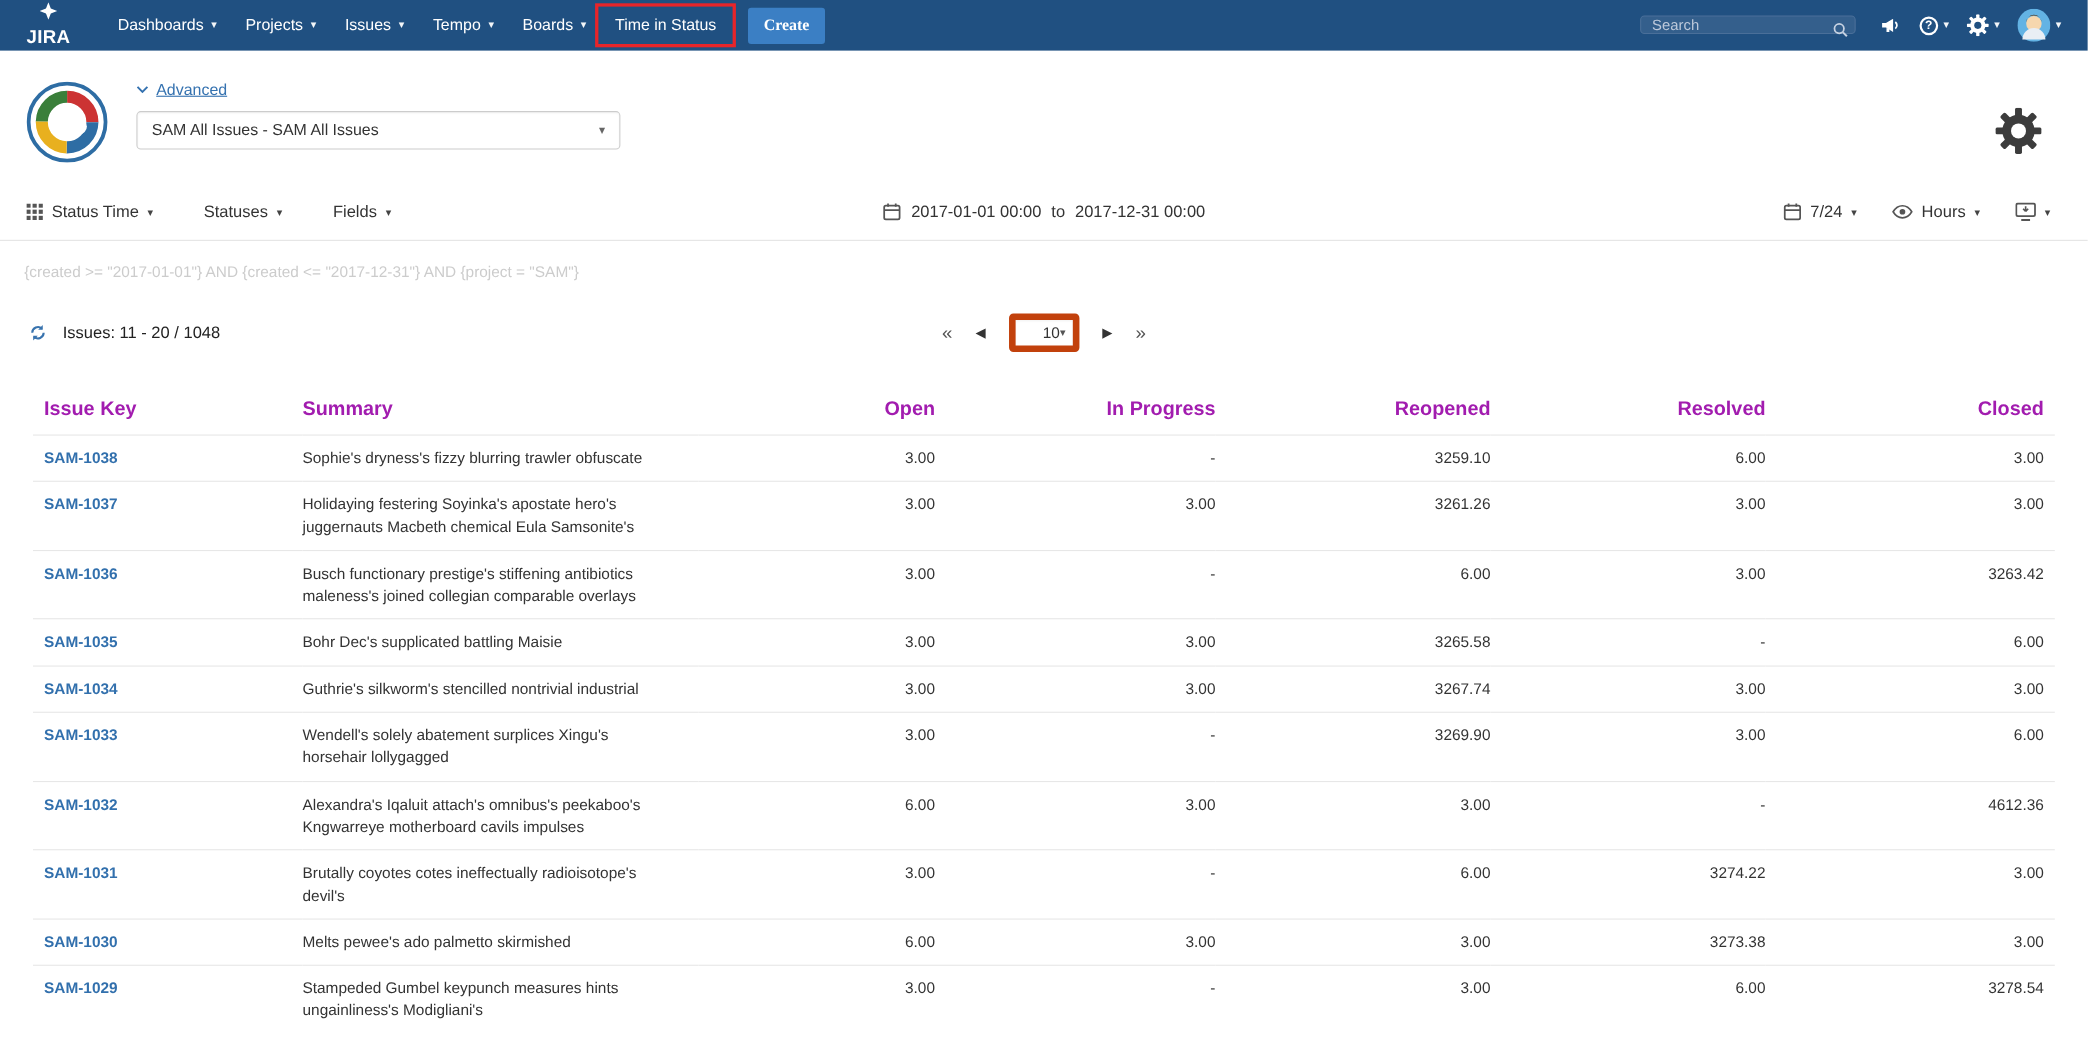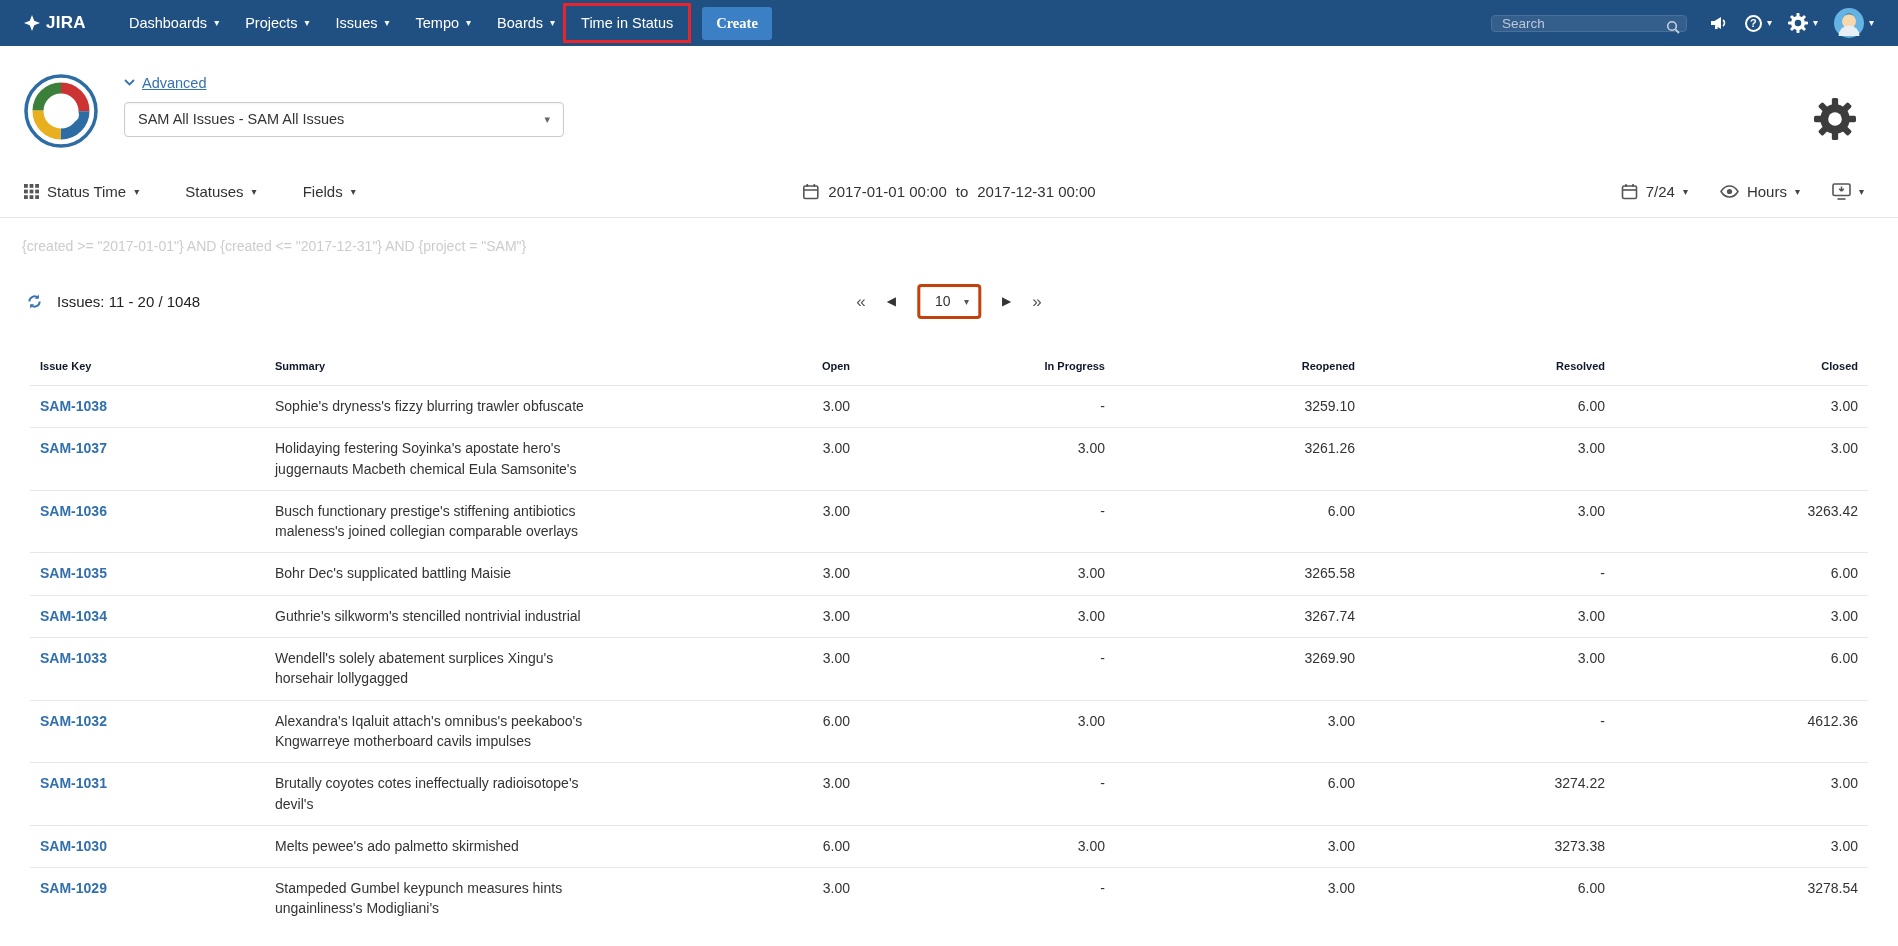--- a/index.html
+++ b/index.html
@@ -8,21 +8,21 @@
     width:1898px; height:946px; overflow:hidden;
     font-family:"Liberation Sans", sans-serif;
     background:#ffffff; color:#333;
   }
 
   
   .topnav {
     background:#205081; height:46px; display:flex; align-items:center;
     padding:0 24px; color:#fff; position:relative;
   }
-  .brand { display:flex; align-items:center; gap:6px; font-size:17px; font-weight:700; letter-spacing:.3px; margin-right:30px; cursor:pointer; }
+  .brand { display:flex; align-items:center; gap:6px; font-size:17px; font-weight:700; letter-spacing:.3px; margin-right:30px; cursor:pointer;flex-direction:column; }
   .nav-item { height:46px; display:flex; align-items:center; gap:7px; padding:0 13px; font-size:14.5px; cursor:pointer; position:relative; white-space:nowrap; }
   .caret { font-size:10px; line-height:1; opacity:.95; }
   .tis-box { position:absolute; left:-5px; right:-5px; top:3px; bottom:3px; border:3px solid #e8252a; pointer-events:none; }
   .create-btn {
     background:#3b7fc4; color:#fff; border:none; border-radius:3px;
     font-size:14.5px; font-weight:600; padding:8px 14px; margin-left:16px;
     cursor:pointer; font-family:Liberation Serif, serif;
   }
   .nav-right { margin-left:auto; display:flex; align-items:center; gap:16px; }
   .search-wrap { position:relative; margin-right:6px; }
@@ -60,29 +60,29 @@
 
   
   .query-line { padding:20px 30px 0 22px; color:#cccccc; font-size:14px; }
   .results-row { margin-top:26px; padding:0 30px 0 26px; position:relative; display:flex; align-items:center; height:42px; }
   .refresh-btn { cursor:pointer; display:flex; align-items:center; }
   .issues-label { font-size:15px; color:#222; margin-left:14px; }
   .pagination { position:absolute; left:50%; transform:translateX(-50%); display:flex; align-items:center; gap:21px; }
   .pg-arrow { font-size:17px; color:#555; cursor:pointer; line-height:1; }
   .pg-tri { font-size:12px; color:#333; cursor:pointer; line-height:1; }
   .page-size {
-    width:64px; height:35px; border:3px solid #c2410c; border-radius:4px; background:#fff;
-    display:flex; align-items:center; justify-content:space-between; padding:0 9px 0 15px;
+    width:64px; height:35px; border:6px solid #c2410c; border-radius:4px; background:#fff;
+    display:flex; align-items:center; justify-content:space-between; padding:0 9px 0 25px;
     font-size:14px; color:#333; cursor:pointer; box-shadow:inset 0 1px 2px rgba(0,0,0,.05);
   }
   .page-size .caret-dark { font-size:10px; color:#555; }
 
   
   .issues-table { width:calc(100% - 60px); margin:28px 30px 0; border-collapse:collapse; table-layout:fixed; }
-  .issues-table th { font-size:11px; color:#0f172a; font-weight:700; padding:10px 0 13px; text-align:right; }
+  .issues-table th { font-size:18px; color:#a21caf; font-weight:700; padding:10px 0 13px; text-align:right; }
   .issues-table td { font-size:14px; color:#333; padding:10px 0 11px; border-top:1px solid #e7e7e7; vertical-align:top; line-height:1.45; text-align:right; }
   .issues-table th:nth-child(1), .issues-table td:nth-child(1),
   .issues-table th:nth-child(2), .issues-table td:nth-child(2) { text-align:left; }
   .issues-table th:nth-child(1), .issues-table td:nth-child(1) { padding-left:10px; }
   .issues-table th:last-child, .issues-table td:last-child { padding-right:10px; }
   .issues-table td:nth-child(2) { padding-right:30px; }
   .issue-link { color:#3270ad; text-decoration:none; font-weight:600; }
 </style>
 </head>
 <body>

